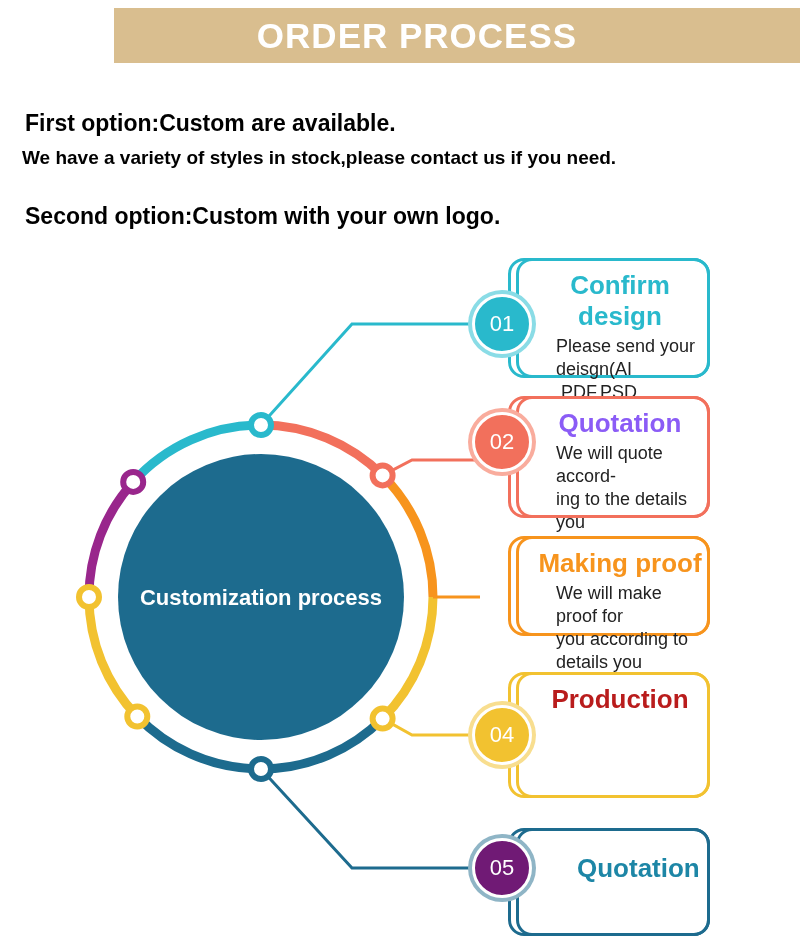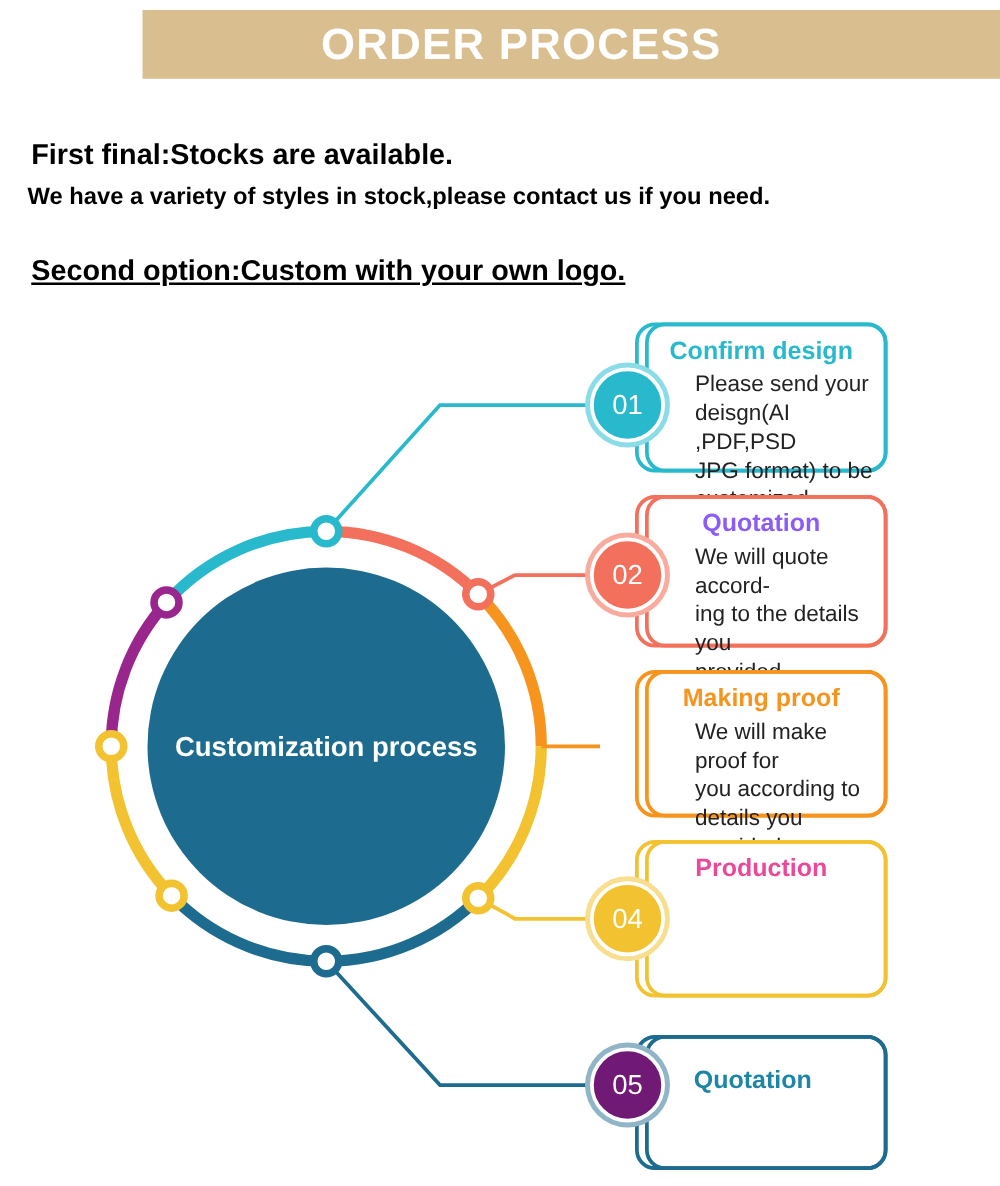--- a/index.html
+++ b/index.html
@@ -13,69 +13,69 @@
     position:absolute; left:114px; top:8px; width:686px; height:55px;
     background:#D9BE8F; display:flex; align-items:center; justify-content:center;
     padding-right:80px; box-sizing:border-box;
   }
   .banner span { color:#fff; font-size:35px; font-weight:bold; letter-spacing:1px; }
 
   
   .h-big { position:absolute; font-weight:bold; color:#000; font-size:23px; }
   .h1 { left:25px; top:110px; }
   .h1b { left:22px; top:147px; font-size:19px; }
-  .h2 { left:25px; top:203px;text-decoration:underline; }
+  .h2 { left:25px; top:203px; }
 
   
   svg.diagram { position:absolute; left:0; top:0; z-index:1; }
   svg.diagram text { font-family:"Liberation Sans", sans-serif; }
 
   
   .badge {
     position:absolute; width:54px; height:54px; border-radius:50%;
     border:3px solid #fff; display:flex; align-items:center; justify-content:center;
     color:#fff; font-weight:normal; font-size:22px; z-index:3;
   }
   .bdg1 { left:472px; top:294px; background:#29B9CC; box-shadow:0 0 0 4px #8ADCE6; }
-  .bdg2 { left:472px; top:430px; background:#F2705C; box-shadow:0 0 0 4px #F9AC9D;text-align:right; }
+  .bdg2 { left:472px; top:412px; background:#F2705C; box-shadow:0 0 0 4px #F9AC9D;text-align:right; }
   .bdg3 { left:472px; top:567px; background:#F7941D; box-shadow:0 0 0 4px #FBC689; }
   .bdg4 { left:472px; top:705px; background:#F2C230; box-shadow:0 0 0 4px #F8DE8F; }
   .bdg5 { left:472px; top:838px; background:#701a75; box-shadow:0 0 0 4px #8FB5C6; }
 
   
   .step-box {
     position:absolute; left:508px; width:202px; background:#fff;
     border:3px solid; border-radius:16px; box-sizing:border-box; z-index:2;
   }
   .step-box::before {
     content:""; position:absolute; top:-3px; bottom:-3px; left:5px; right:-3px;
     border:3px solid; border-color:inherit; border-radius:16px; pointer-events:none;
   }
-  .step-title { margin-top:9px; text-align:center; font-size:20px; font-weight:bold; position:relative; }
+  .step-title { margin-top:9px; text-align:center; font-size:26px; font-weight:bold; position:relative;margin-left:22px; }
   .step-desc {
     margin:3px 8px 6px 45px; font-size:18px; line-height:1.28; color:#222;
     white-space:pre-line; position:relative;
   }
   .box1 { top:258px; height:120px; border-color:#29B9CC; } .box1 .step-title { color:#29B9CC; }
   .box2 { top:396px; height:122px; border-color:#F2705C; } .box2 .step-title { color:#8b5cf6; }
-  .box3 { top:536px; height:118px; border-color:#F7941D; } .box3 .step-title { color:#F7941D; }
-  .box4 { top:672px; height:126px; border-color:#F2C230; } .box4 .step-title { color:#ec4899; }
+  .box3 { top:536px; height:100px; border-color:#F7941D; } .box3 .step-title { color:#F7941D; }
+  .box4 { top:672px; height:126px; border-color:#F2C230; } .box4 .step-title { color:#b91c1c; }
   .box5 { top:828px; height:108px; border-color:#1D6B8E; }
   .box5 .step-title { color:#1D86A6; text-align:left; padding-left:44px; margin-top:22px; }
 </style>
 </head>
 <body>
 
 <div class="page">
 
   <div class="banner">
     <span>ORDER PROCESS</span>
   </div>
 
-  <div class="h-big h1">First final:Stocks are available.</div>
+  <div class="h-big h1">First option:Custom are available.</div>
   <div class="h-big h1b">We have a variety of styles in stock,please contact us if you need.</div>
   <div class="h-big h2">Second option:Custom with your own logo.</div>
 
   <svg class="diagram" viewBox="0 0 800 949" width="800" height="949">
     <g fill="none" stroke-width="9">
       <path d="M 261 425 A 172 172 0 0 1 382.6 475.4" stroke="#F2705C"></path>
       <path d="M 382.6 475.4 A 172 172 0 0 1 433 597" stroke="#F7941D"></path>
       <path d="M 433 597 A 172 172 0 0 1 382.6 718.6" stroke="#F2C230"></path>
       <path d="M 382.6 718.6 A 172 172 0 0 1 137.3 716.5" stroke="#1D6B8E"></path>
       <path d="M 137.3 716.5 A 172 172 0 0 1 89 597" stroke="#F2C230"></path>

